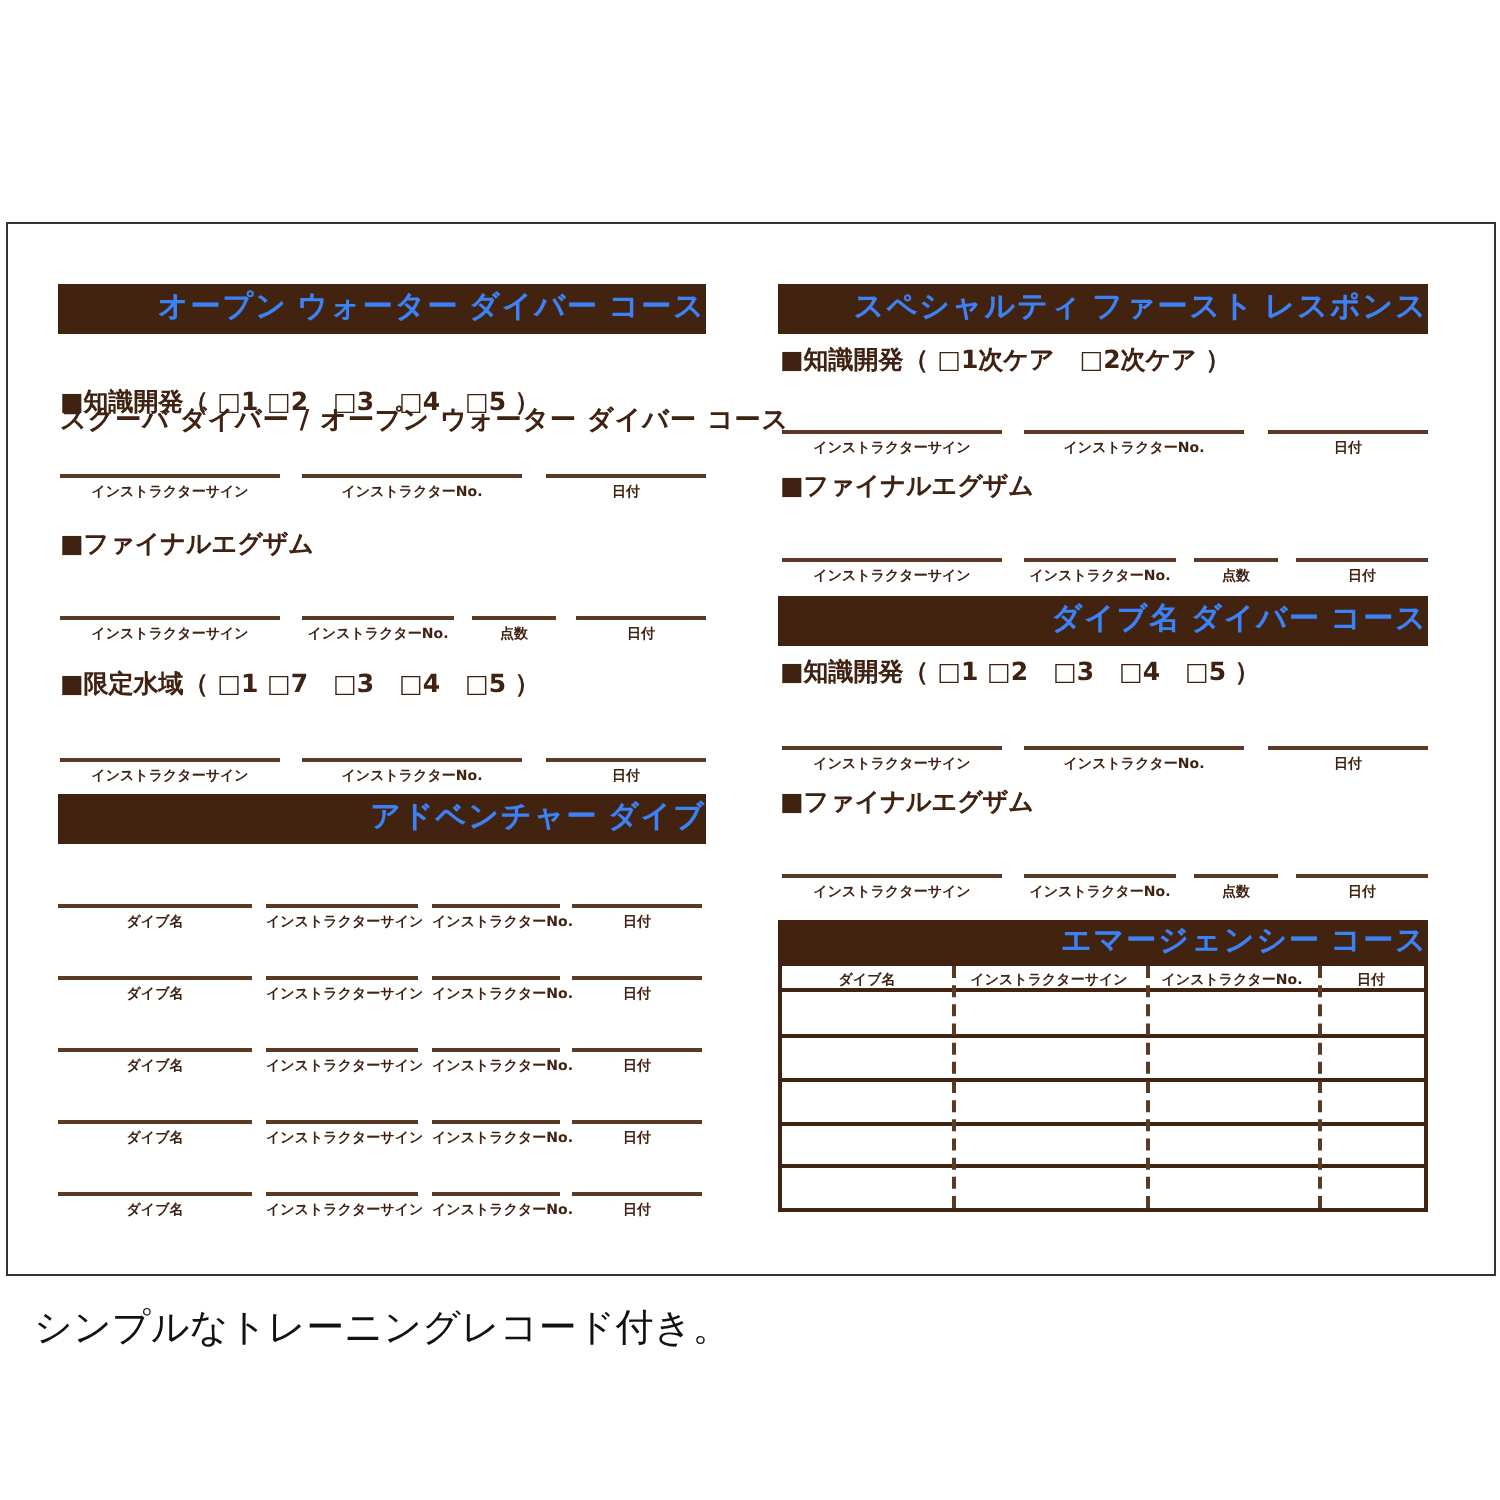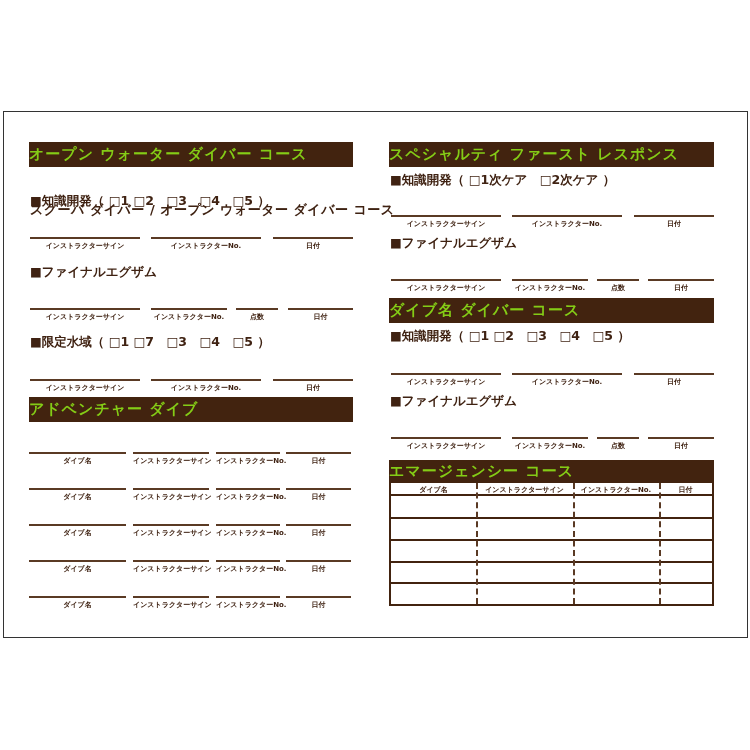--- a/index.html
+++ b/index.html
@@ -1,20 +1,20 @@
 <!DOCTYPE html>
 <html><head>
 <meta charset="utf-8">
 <style>
   * { box-sizing: border-box; margin: 0; padding: 0; }
   html, body { width: 750px; height: 750px; background: #fff; overflow: hidden; }
   body { position: relative; font-family: "DejaVu Sans", sans-serif; color: #3f2212; }
   .card { position: absolute; left: 3px; top: 111px; width: 745px; height: 527px; border: 1.5px solid #333; background: #fff; }
   .abs { position: absolute; }
-  .banner { position: absolute; background: #42230f; color: #84cc16; font-weight: bold; text-align: left; font-size: 15px; letter-spacing: 1px; }
+  .banner { position: absolute; background: #42230f; color: #3b82f6; font-weight: bold; text-align: right; font-size: 15px; letter-spacing: 1px; font-family: Liberation Serif, serif; }
   .heading { position: absolute; font-weight: bold; font-size: 13px; color: #3f2212; white-space: nowrap; letter-spacing: 0.5px; }
   .subheading { position: absolute; font-weight: bold; font-size: 12.5px; color: #3f2212; white-space: nowrap; }
   .sigline { position: absolute; border-top: 2px solid #5a3a24; }
   .siglabel { position: absolute; font-size: 7px; font-weight: bold; color: #3f2212; text-align: center; white-space: nowrap; }
   .th { position: absolute; top: 0; font-size: 7px; font-weight: bold; text-align: center; line-height: 14px; }
   .trow { position: absolute; left: 0; width: 100%; border-bottom: 2px solid #42230f; }
   .caption { position: absolute; left: 17px; top: 650px; font-size: 19px; line-height: 28px; color: #111; font-family: "DejaVu Sans", sans-serif; }
 </style>
 </head>
 <body>
@@ -145,13 +145,14 @@
   <div class="trow" style="top:36px;height:22px;"></div>
   <div class="trow" style="top:58px;height:22px;"></div>
   <div class="trow" style="top:80px;height:21px;"></div>
   <div class="abs" style="left:0;top:101px;width:100%;height:20px;"></div>
   <div class="abs" style="left:85px;top:0;bottom:0;border-left:2px dashed #5a3a24;"></div>
   <div class="abs" style="left:182px;top:0;bottom:0;border-left:2px dashed #5a3a24;"></div>
   <div class="abs" style="left:268px;top:0;bottom:0;border-left:2px dashed #5a3a24;"></div>
 </div>
 
 <div class="caption">
+  <div>シンプルなトレーニングレコード付き。</div>
 </div>
 
 </body></html>

